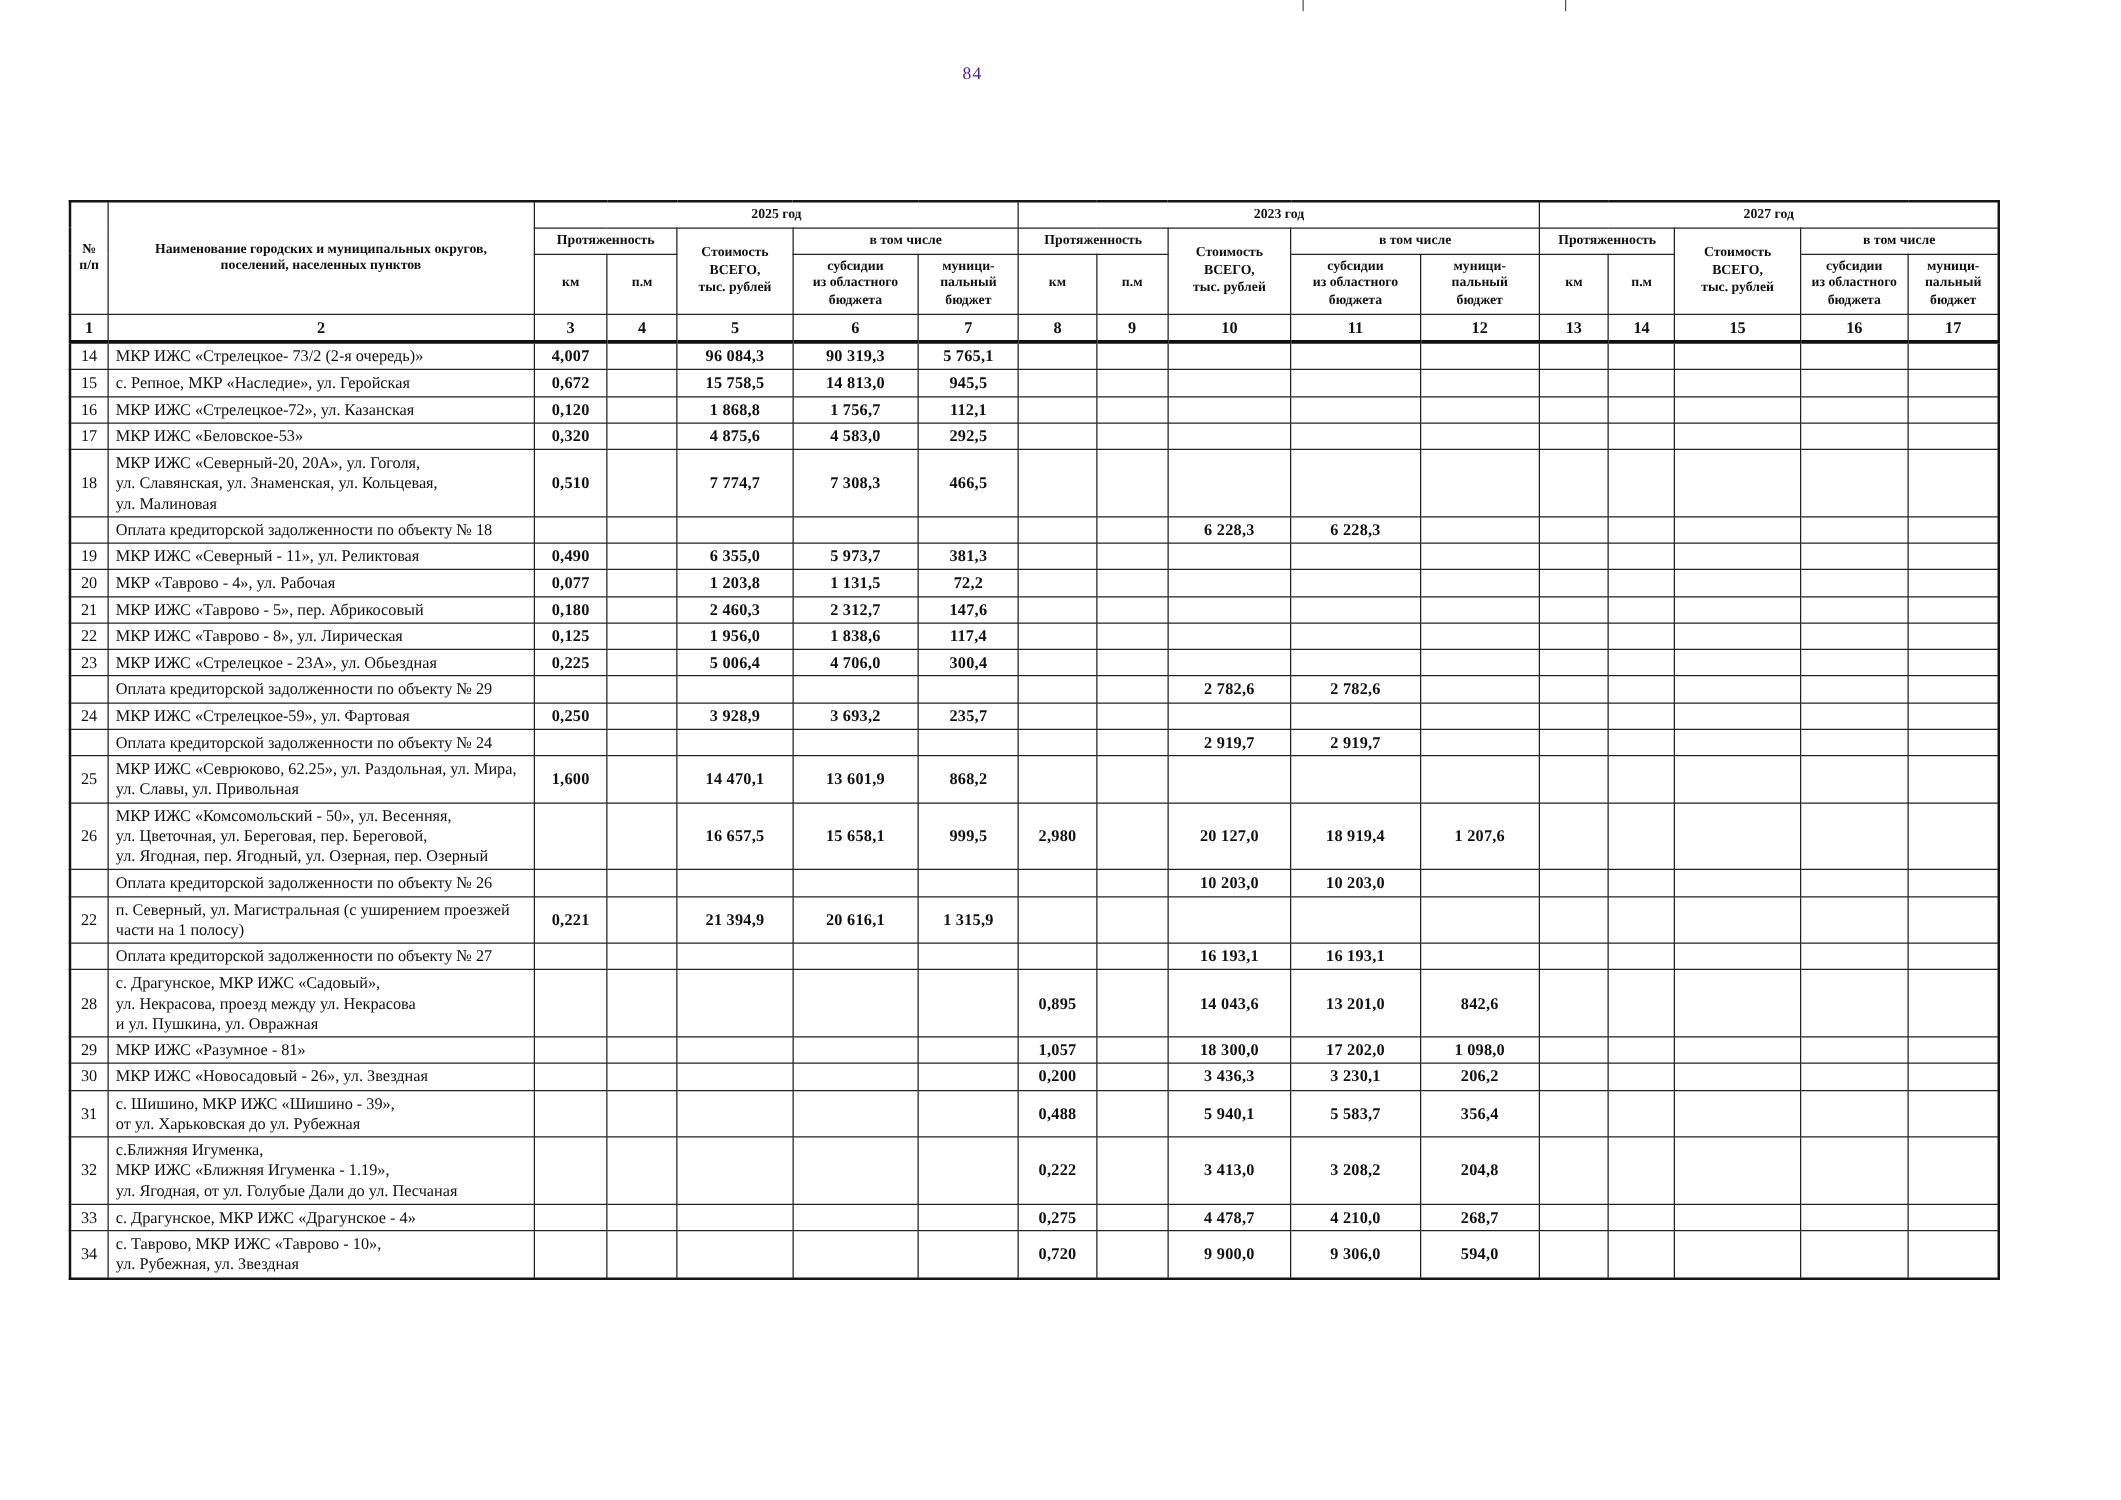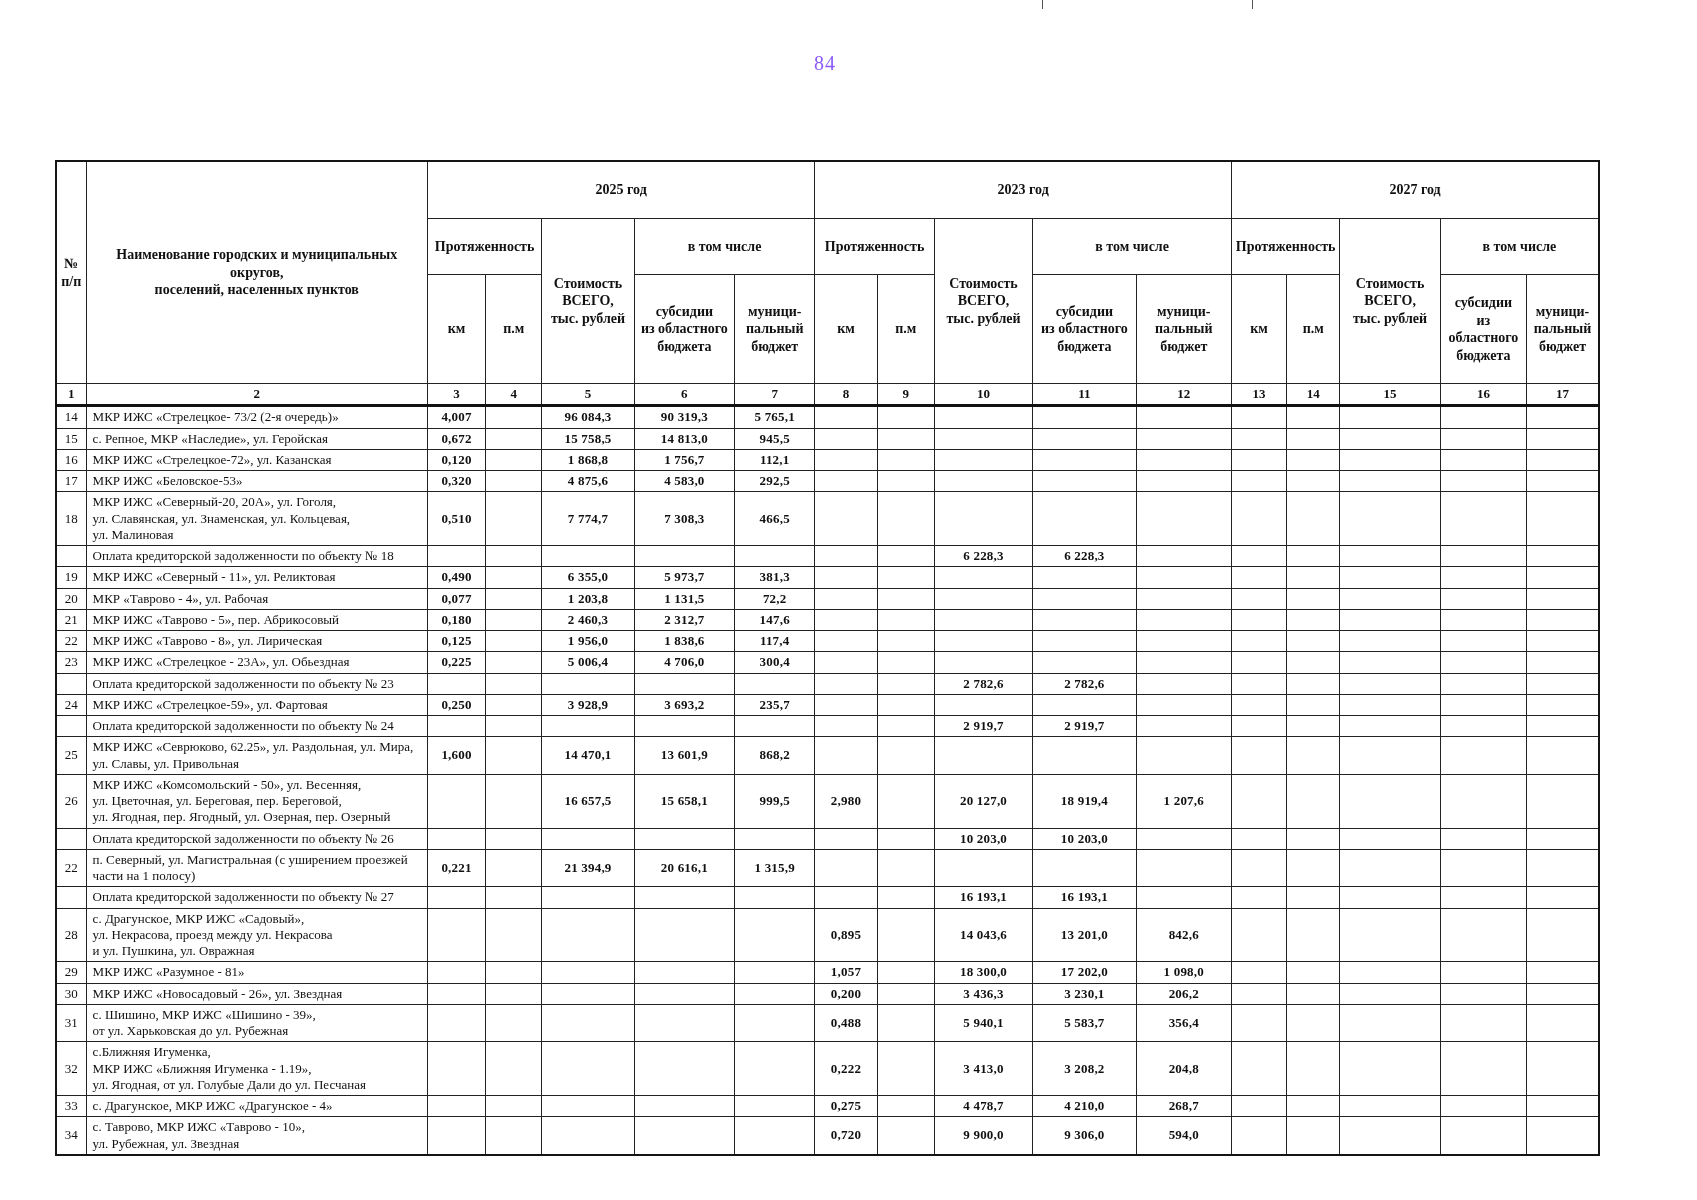--- a/index.html
+++ b/index.html
@@ -6,47 +6,47 @@
   body{
     width:1697px;height:1200px;
     background:#ffffff;
     font-family:"Liberation Serif","DejaVu Serif",serif;
     color:#111;
     position:relative;
     overflow:hidden;
   }
   .page-number{
     position:absolute;
-    top:52px;left:814px;
-    font-size:20px;
+    top:52px;left:770px;
+    font-size:14px;
     letter-spacing:1px;
-    color:#8b5cf6;
+    color:#4c1d95;
   }
   .doc-table{
     position:absolute;
     left:55px;top:160px;
     border-collapse:collapse;
     table-layout:fixed;
     width:1545px;
     border:2px solid #151515;
     background:#fff;
   }
   .doc-table th,.doc-table td{
     border:1px solid #232323;
     padding:2px 4px;
     vertical-align:middle;
     line-height:1.25;
     overflow:hidden;
   }
   .doc-table thead th{
     font-weight:bold;
-    font-size:14px;
+    font-size:11px;
     text-align:center;
     white-space:pre-line;
-    padding:19px 2px;
+    padding:3px 2px;
   }
   .doc-table tr.colnums th{
     border-bottom:3px solid #111;
     font-size:13px;
     padding:2px;
   }
   .doc-table td{
     font-size:13px;
   }
   td.c-num{
@@ -377,21 +377,21 @@
         <td class="c-val"></td>
         <td class="c-val"></td>
         <td class="c-val"></td>
         <td class="c-val"></td>
         <td class="c-val"></td>
         <td class="c-val"></td>
         <td class="c-val"></td>
       </tr>
       <tr>
         <td class="c-num"></td>
-        <td class="c-name">Оплата кредиторской задолженности  по объекту № 23</td>
+        <td class="c-name">Оплата кредиторской задолженности  по объекту № 29</td>
         <td class="c-val"></td>
         <td class="c-val"></td>
         <td class="c-val"></td>
         <td class="c-val"></td>
         <td class="c-val"></td>
         <td class="c-val"></td>
         <td class="c-val"></td>
         <td class="c-val">2 782,6</td>
         <td class="c-val">2 782,6</td>
         <td class="c-val"></td>

